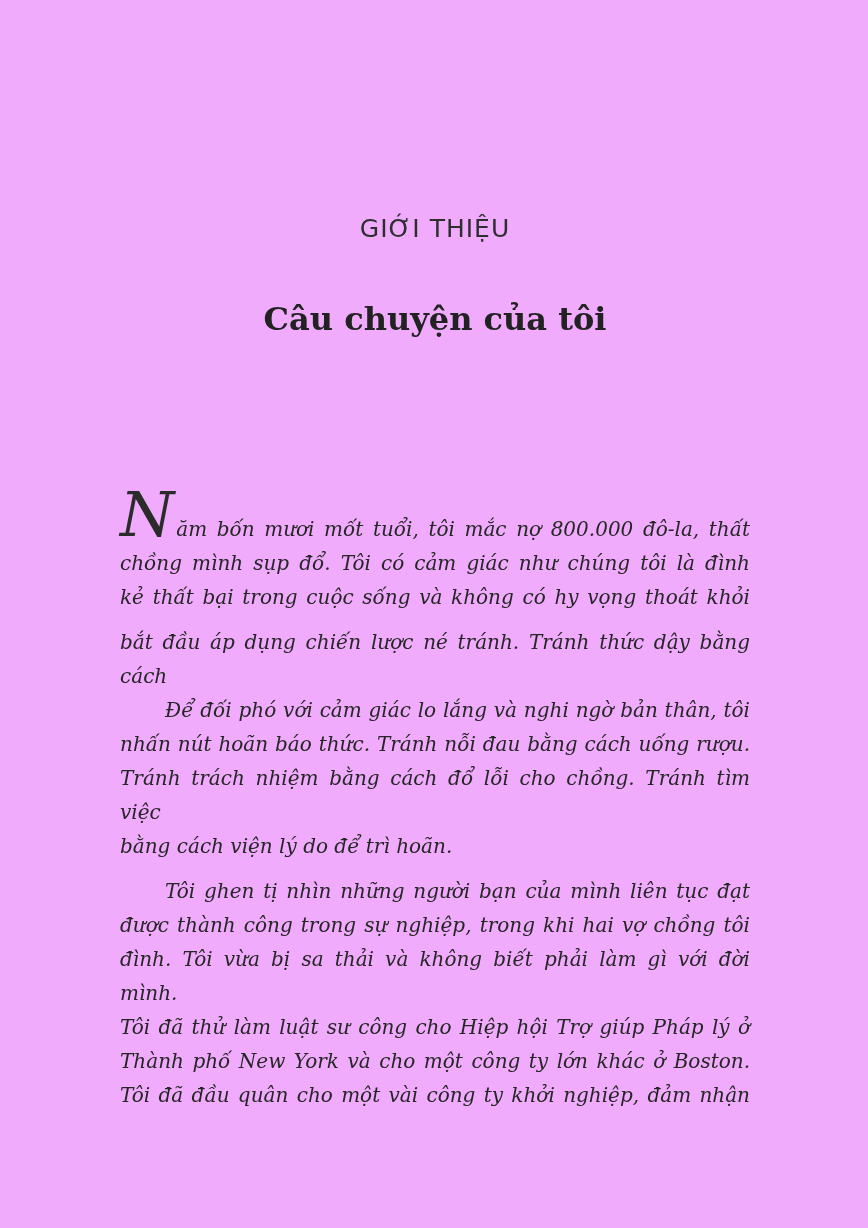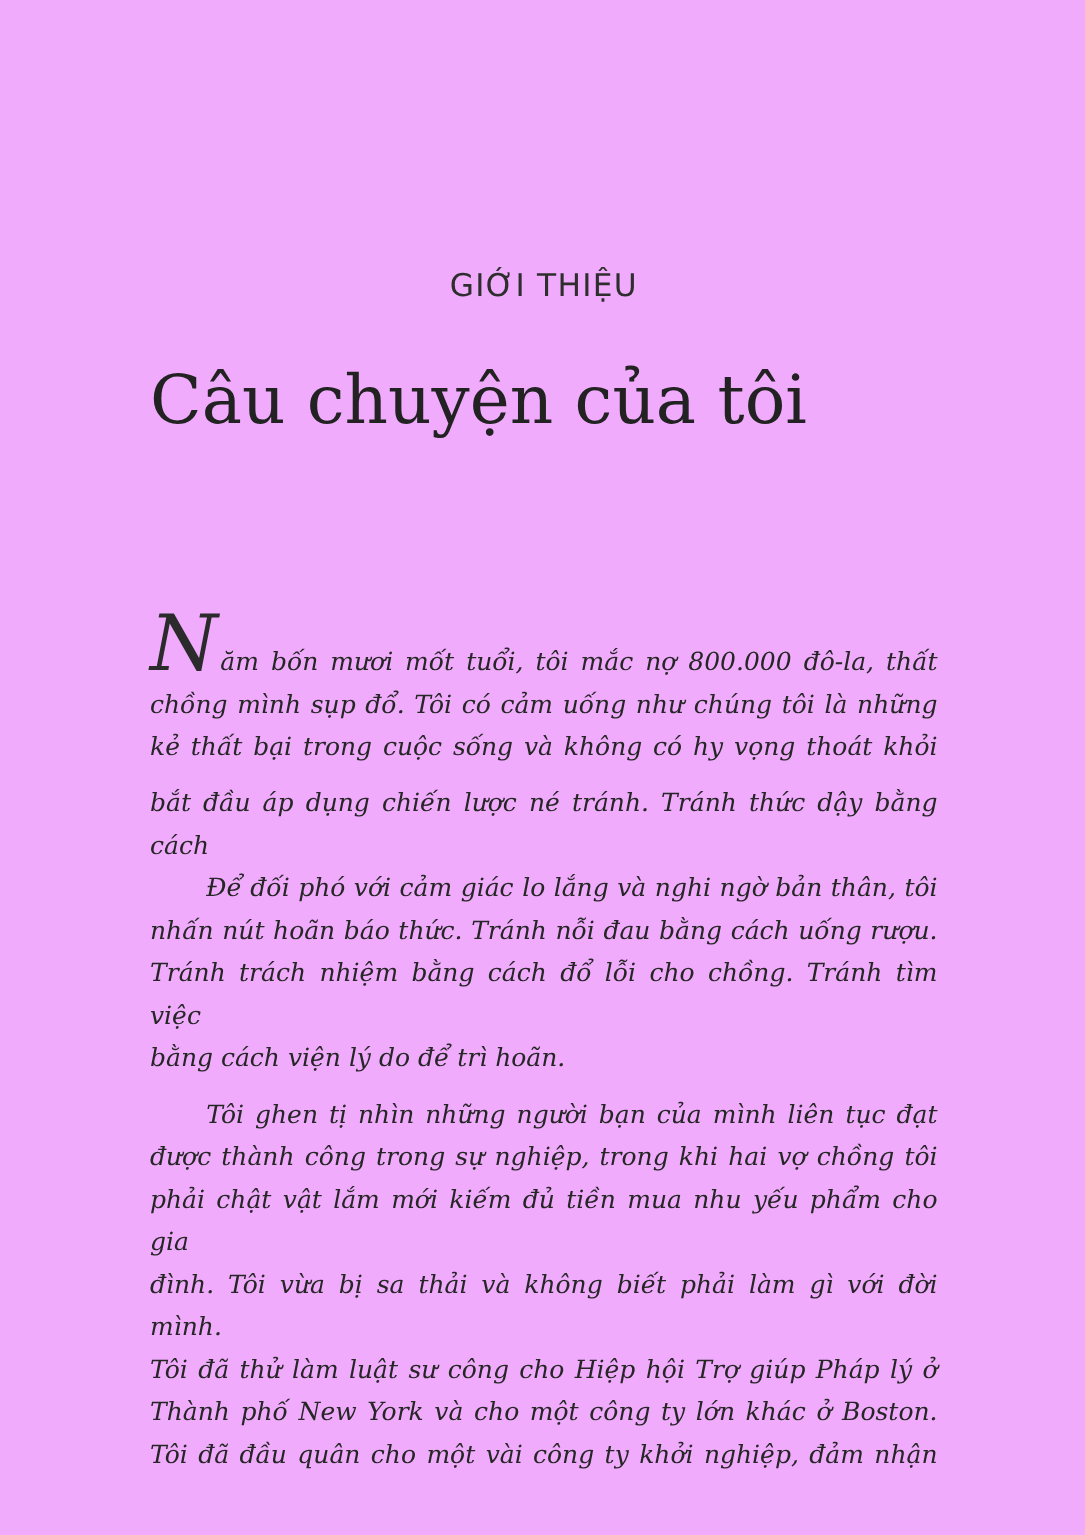--- a/index.html
+++ b/index.html
@@ -21,23 +21,24 @@
     font-family: "DejaVu Sans", sans-serif;
     font-size: 25px;
     line-height: 34px;
     letter-spacing: 1px;
     text-align: center;
     color: #2e2e2e;
     font-weight: 400;
   }
   .title {
     font-family: "DejaVu Serif", serif;
-    font-size: 54px;
+    font-size: 32px;
     line-height: 55px;
-    font-weight: 400;
+    font-weight: 700;
+    text-align: center;
     color: #222222;
     margin: 46px 0 0 0;
   }
   .body-text {
     margin-top: 165px;
     font-size: 20px;
     line-height: 34px;
     color: #262626;
   }
   .paragraph { margin: 0 0 11px 0; font-style: italic; }
@@ -56,33 +57,32 @@
 </style>
 </head>
 <body>
 
 <div class="page">
   <div class="kicker">GIỚI THIỆU</div>
   <h1 class="title">Câu chuyện của tôi</h1>
   <div class="body-text">
       <div class="paragraph">
         <div class="line"><span class="dropcap">N</span><span>ăm bốn mươi mốt tuổi, tôi mắc nợ 800.000 đô-la, thất</span></div>
-        <div class="line">chồng mình sụp đổ. Tôi có cảm uống như chúng tôi là những</div>
+        <div class="line">chồng mình sụp đổ. Tôi có cảm giác như chúng tôi là đình</div>
         <div class="line">kẻ thất bại trong cuộc sống và không có hy vọng thoát khỏi</div>
       </div>
       <div class="paragraph">
         <div class="line">bắt đầu áp dụng chiến lược né tránh. Tránh thức dậy bằng cách</div>
         <div class="line indent">Để đối phó với cảm giác lo lắng và nghi ngờ bản thân, tôi</div>
         <div class="line">nhấn nút hoãn báo thức. Tránh nỗi đau bằng cách uống rượu.</div>
         <div class="line">Tránh trách nhiệm bằng cách đổ lỗi cho chồng. Tránh tìm việc</div>
         <div class="line end">bằng cách viện lý do để trì hoãn.</div>
       </div>
       <div class="paragraph">
         <div class="line indent">Tôi ghen tị nhìn những người bạn của mình liên tục đạt</div>
         <div class="line">được thành công trong sự nghiệp, trong khi hai vợ chồng tôi</div>
-        <div class="line">phải chật vật lắm mới kiếm đủ tiền mua nhu yếu phẩm cho gia</div>
         <div class="line">đình. Tôi vừa bị sa thải và không biết phải làm gì với đời mình.</div>
         <div class="line">Tôi đã thử làm luật sư công cho Hiệp hội Trợ giúp Pháp lý ở</div>
         <div class="line">Thành phố New York và cho một công ty lớn khác ở Boston.</div>
         <div class="line">Tôi đã đầu quân cho một vài công ty khởi nghiệp, đảm nhận</div>
       </div>
     </div>
 </div>
 
 </body></html>

